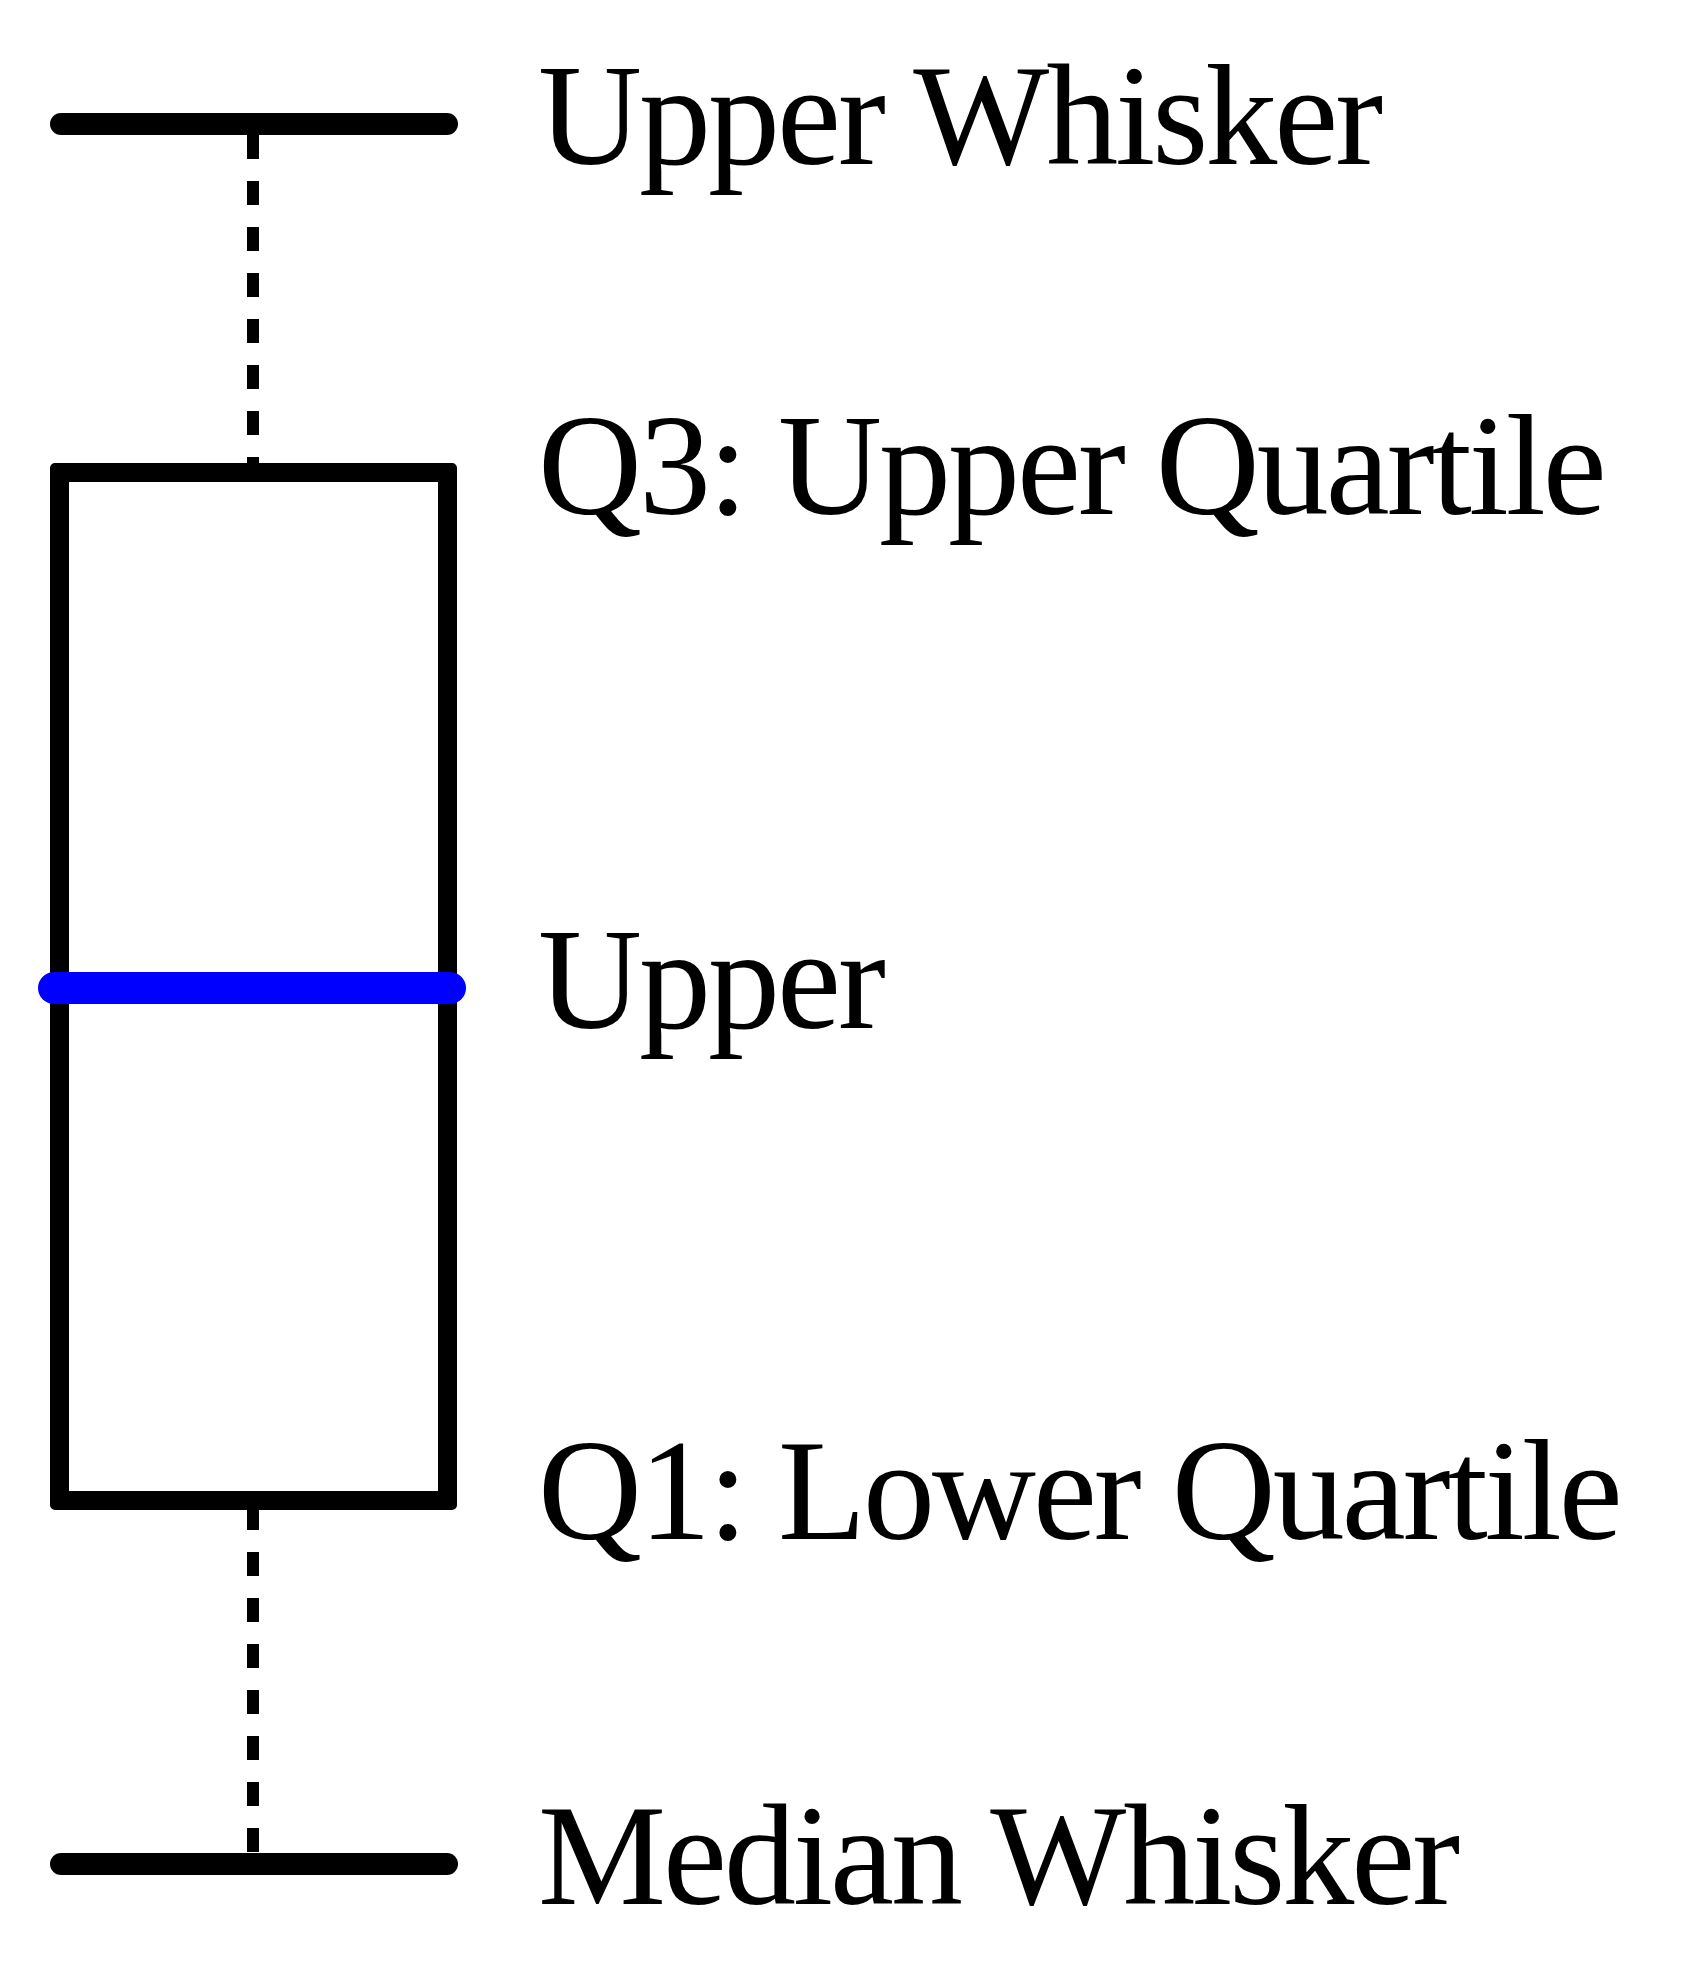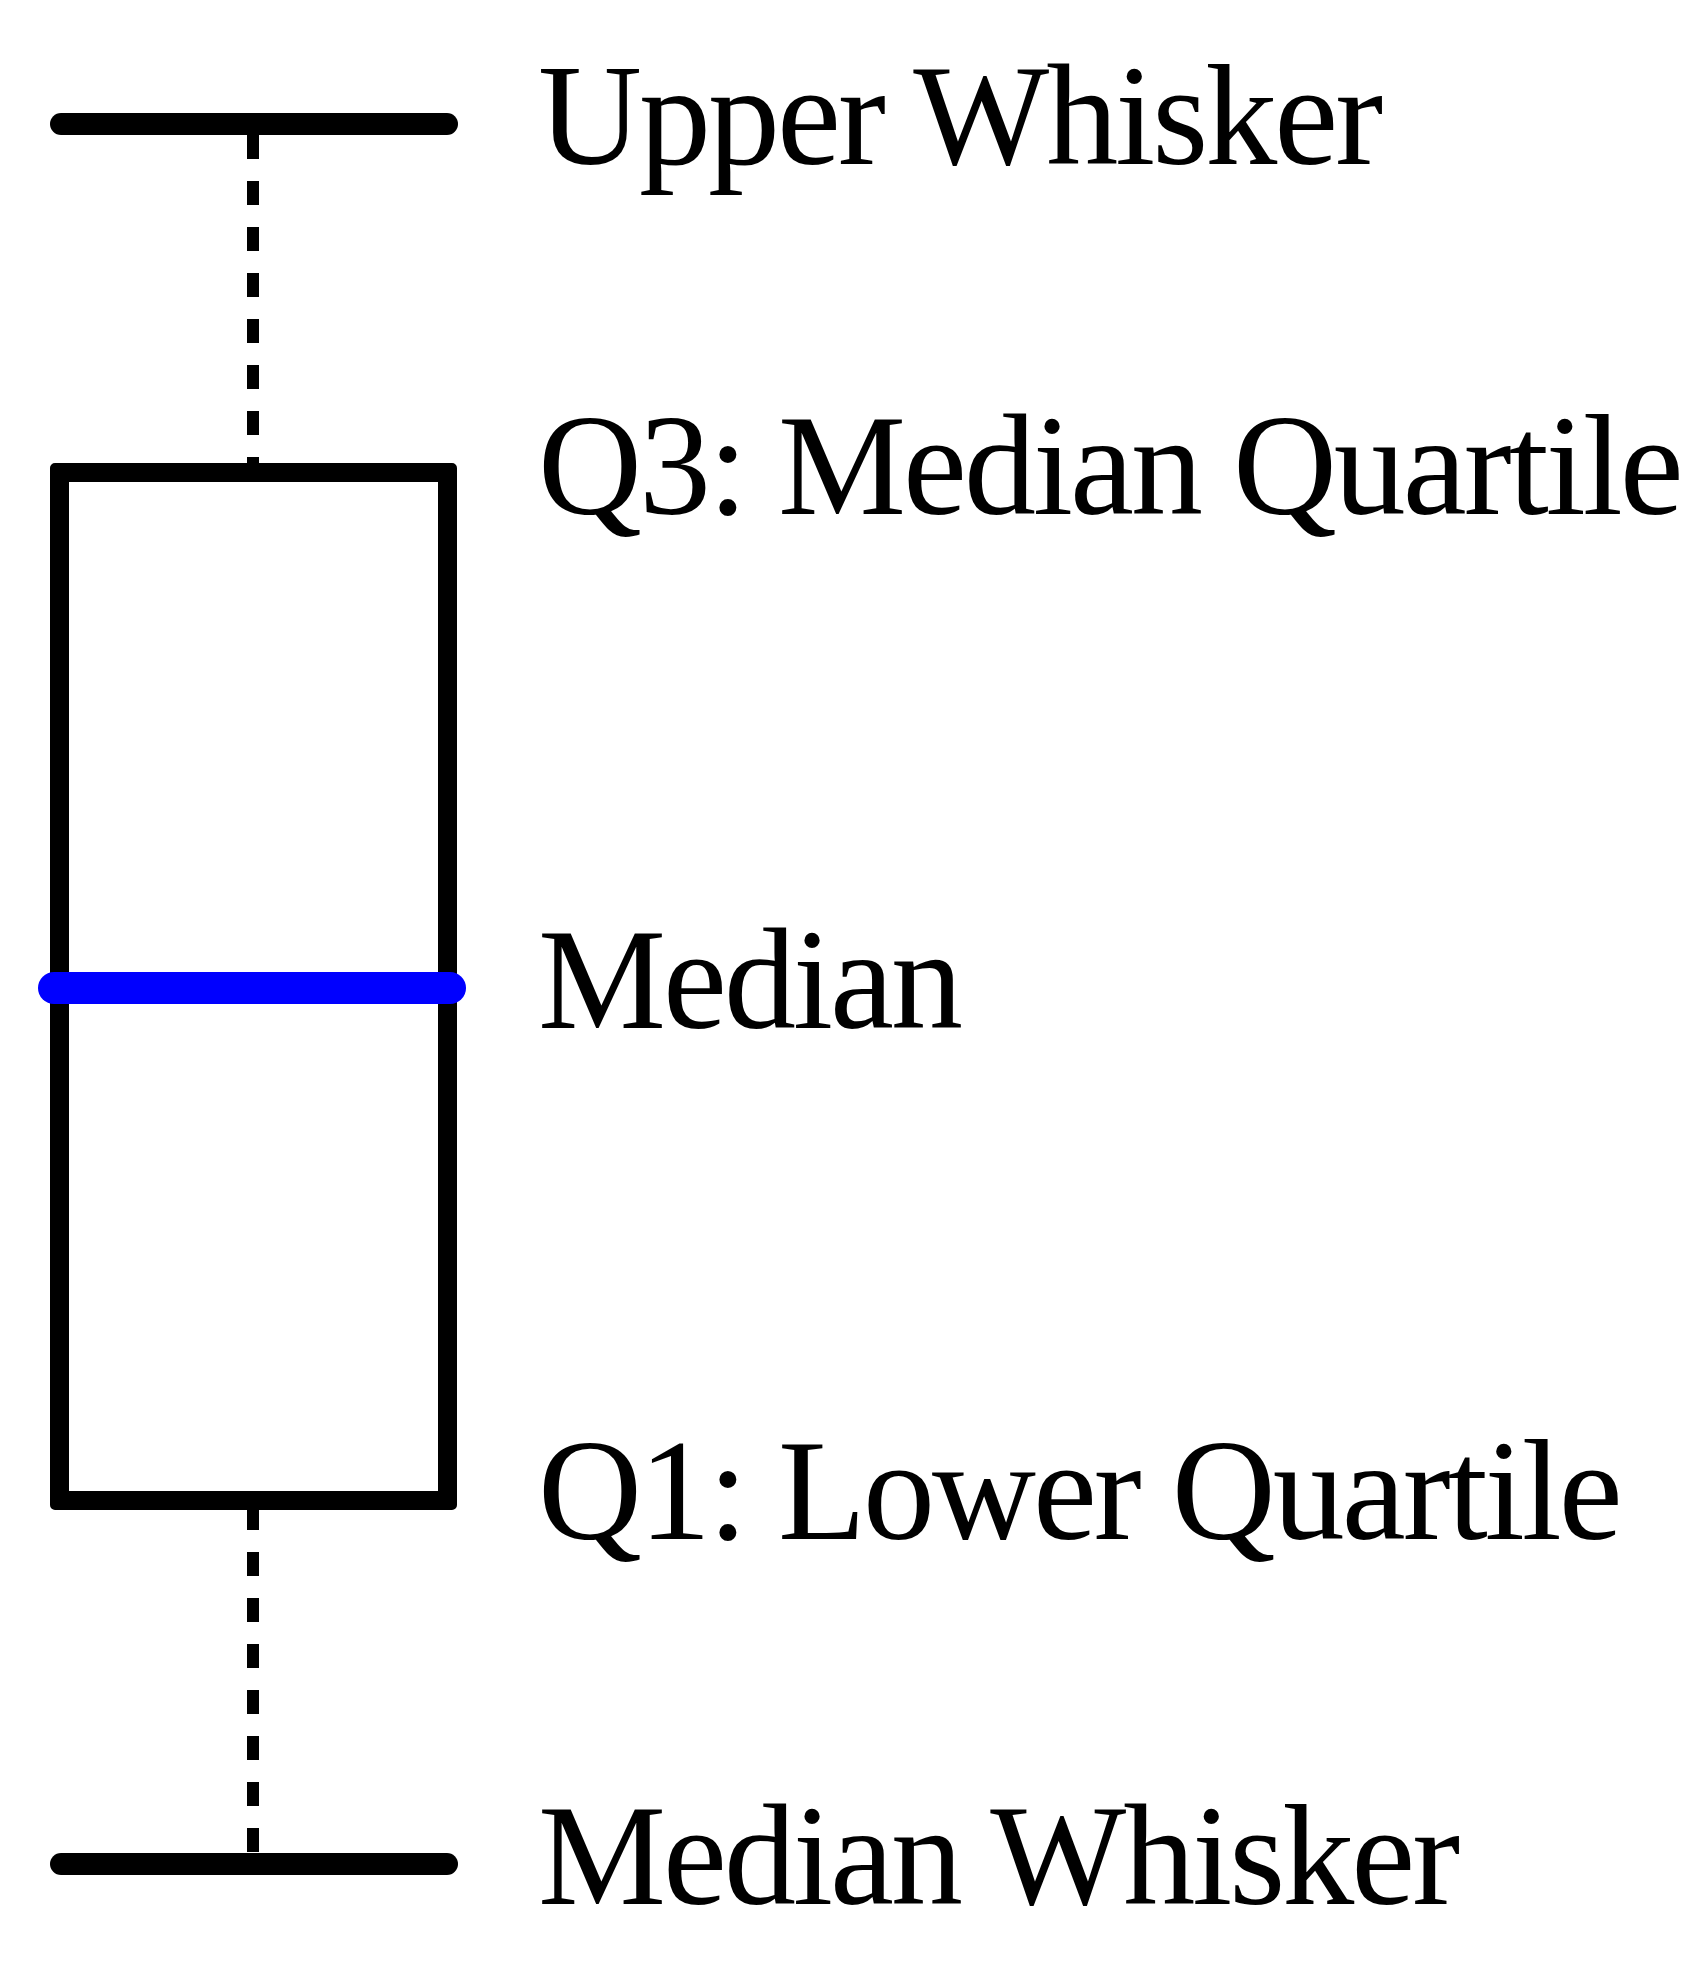--- a/index.html
+++ b/index.html
@@ -92,21 +92,21 @@
 
   <div class="whisker-stem top"></div>
   <div class="whisker-stem bottom"></div>
 
   <div class="iqr-box"></div>
 
   <div class="median-line"></div>
 
   <div class="lbl upper-whisker">Upper Whisker</div>
 
-  <div class="lbl q3">Q3: Median Quartile</div>
+  <div class="lbl q3">Q3: Upper Quartile</div>
 
-  <div class="lbl median">Median</div>
+  <div class="lbl median">Upper</div>
 
   <div class="lbl q1">Q1: Lower Quartile</div>
 
   <div class="lbl lower-whisker">Median Whisker</div>
 
 </div>
 
 </body></html>

